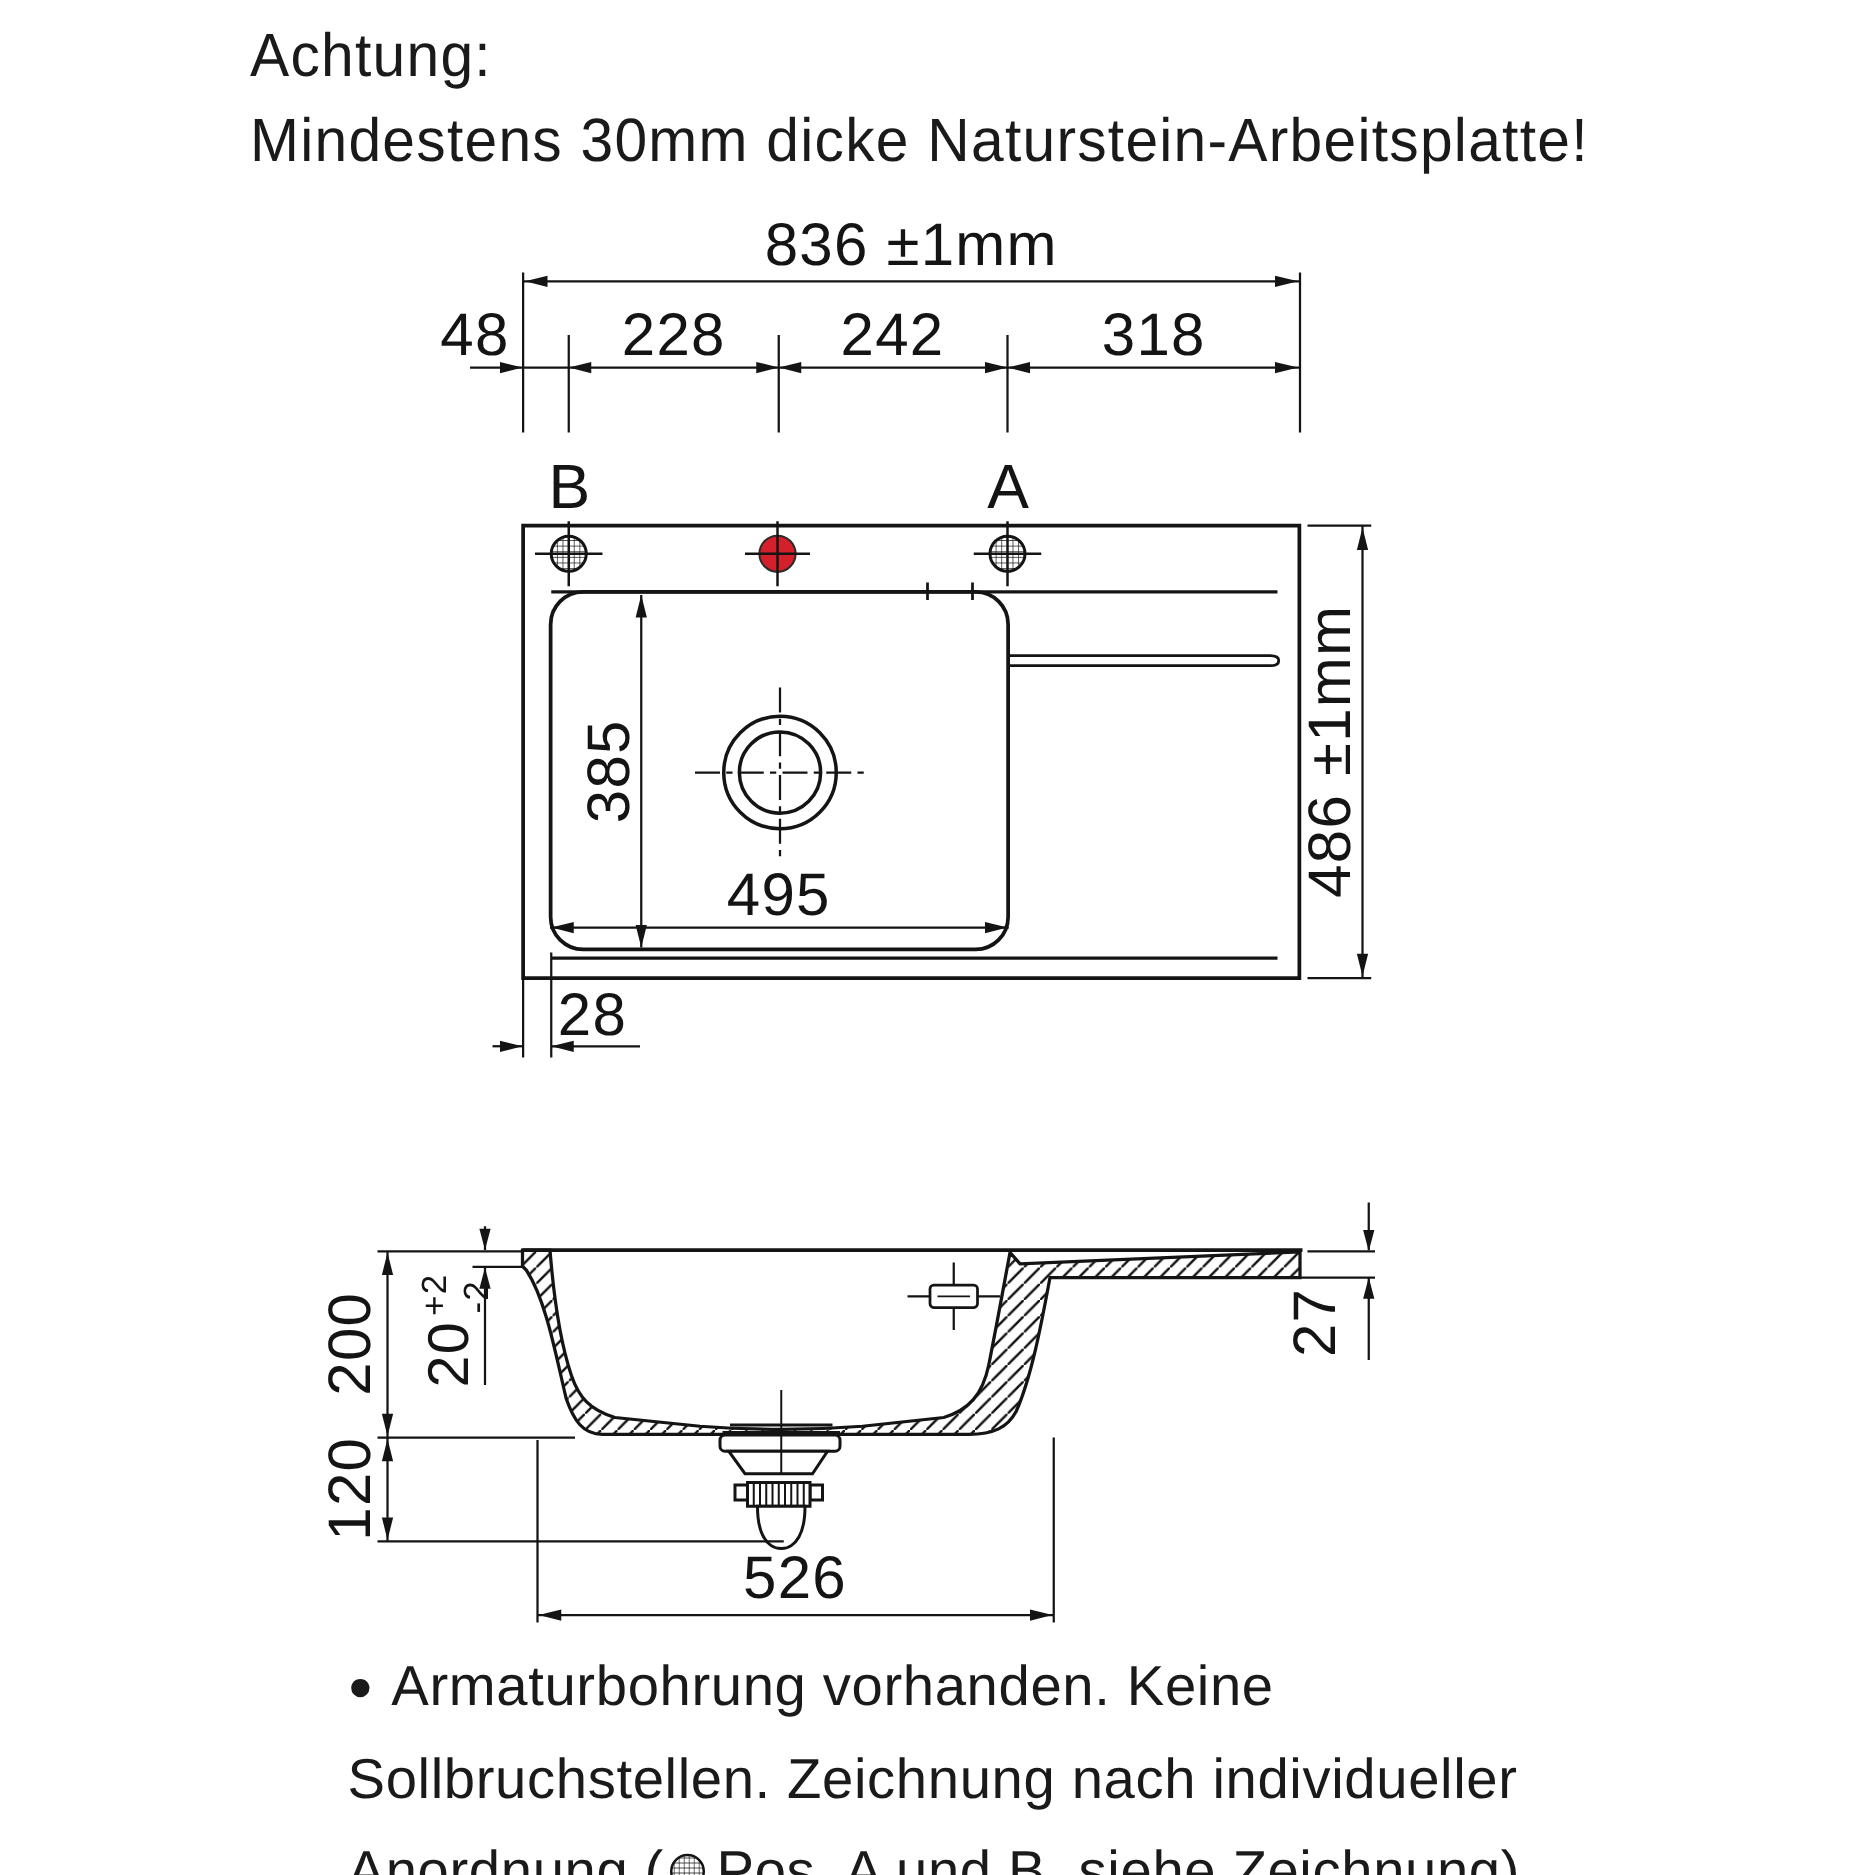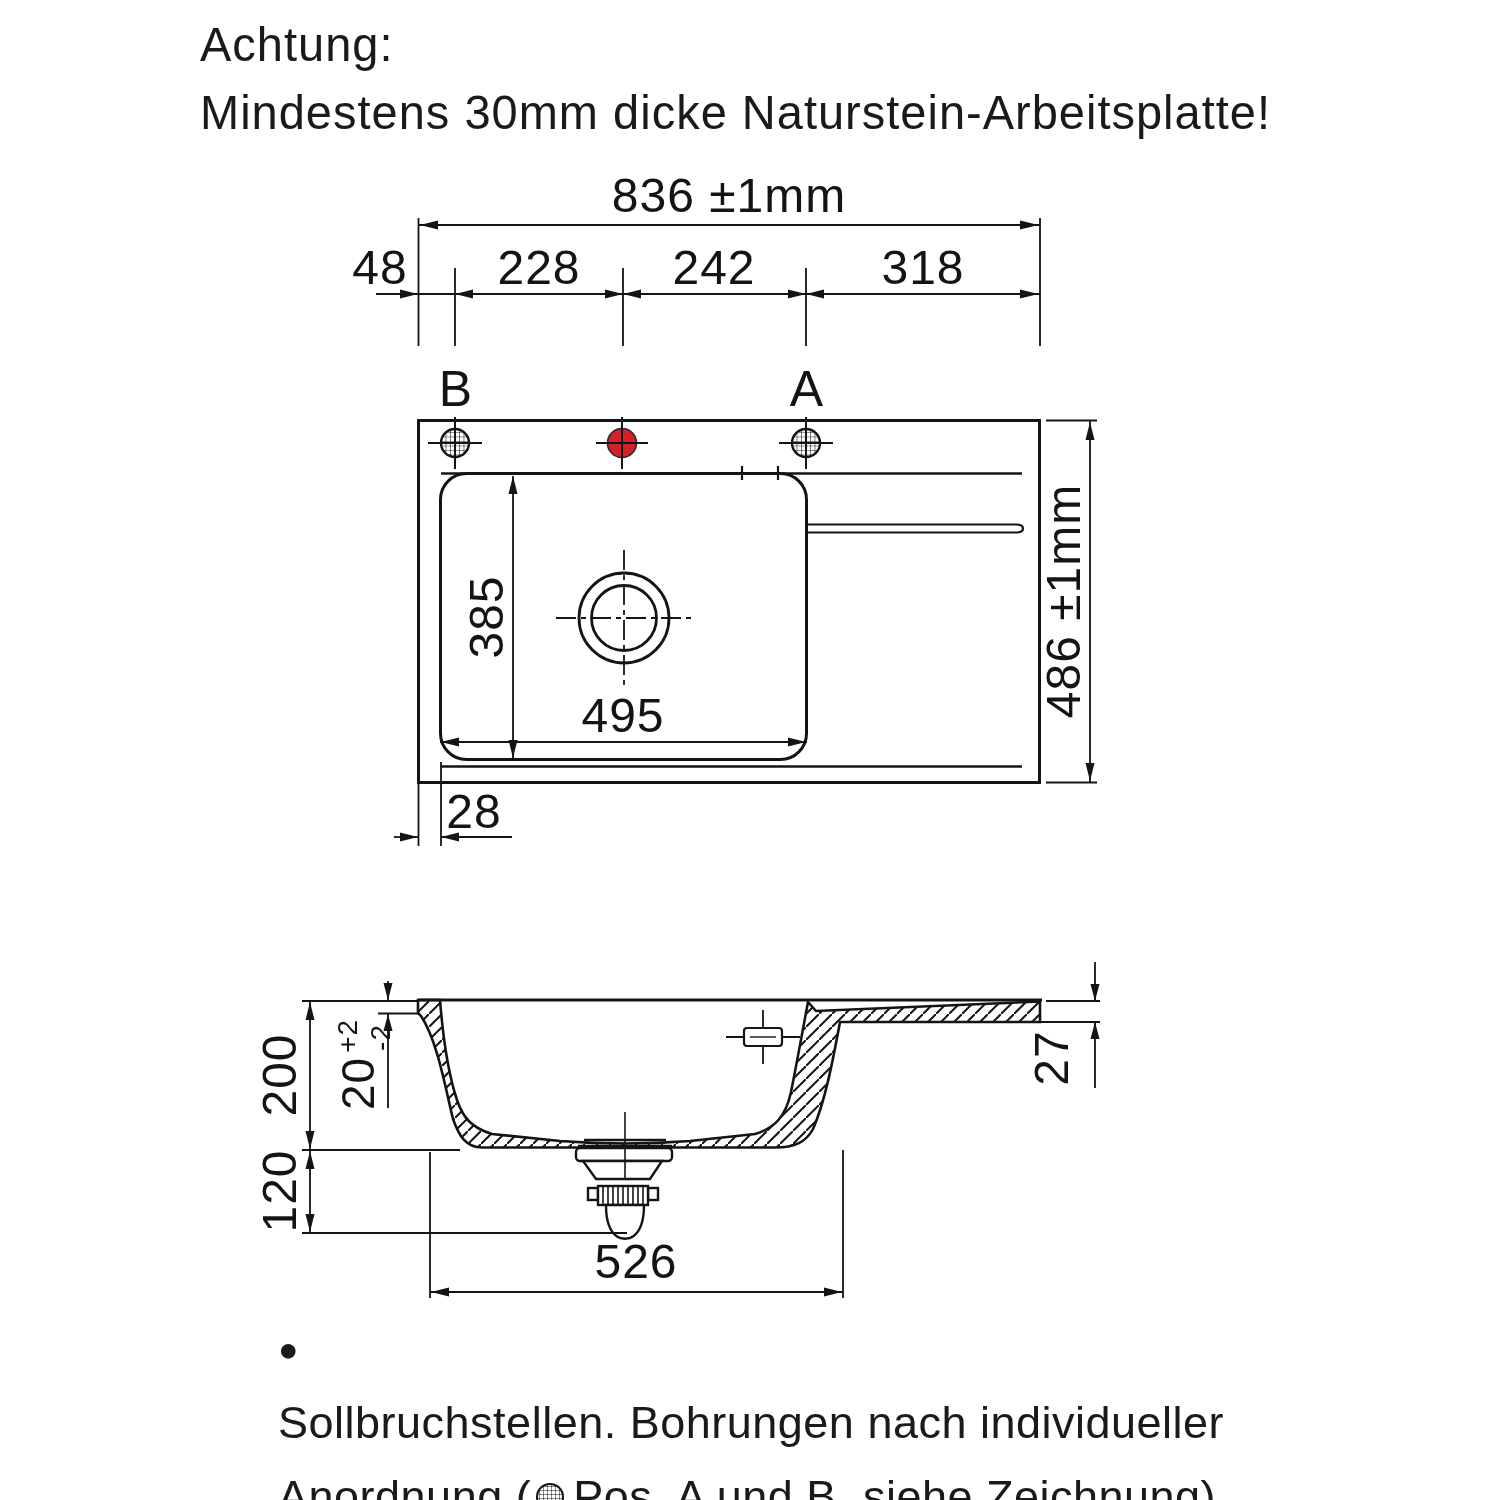--- a/index.html
+++ b/index.html
@@ -207,22 +207,22 @@
       <line x1="843" y1="1150" x2="843" y2="1298"></line>
       <line x1="430" y1="1292" x2="843" y2="1292"></line>
       <path d="M431,1292 L449,1287.5 L449,1296.5 Z" fill="#141414" stroke="none"></path>
       <path d="M842,1292 L824,1287.5 L824,1296.5 Z" fill="#141414" stroke="none"></path>
     </g>
     <text class="dimtxt" x="636" y="1278" text-anchor="middle" stroke="none">526</text>
   </g>
 </svg>
 
 <div class="notes">
-  <div class="row"><span class="bullet">●</span></div>
-  <div class="row"><span>Sollbruchstellen. Bohrungen nach individueller</span></div>
+  <div class="row"><span class="bullet">●</span><span>Armaturbohrung vorhanden. Keine</span></div>
+  <div class="row"><span>Sollbruchstellen. Zeichnung nach individueller</span></div>
   <div class="row"><span>Anordnung (</span><svg width="30" height="30" viewBox="0 0 30 30">
         <defs>
           <pattern id="gridHatch2" patternUnits="userSpaceOnUse" width="4" height="4">
             <path d="M0,0 H4 M0,0 V4" stroke="#141414" stroke-width="1" fill="none"></path>
           </pattern>
         </defs>
         <circle cx="15" cy="15" r="13" fill="url(#gridHatch2)" stroke="#141414" stroke-width="2"></circle>
       </svg><span>Pos. A und B, siehe Zeichnung).</span></div>
 </div>
 

